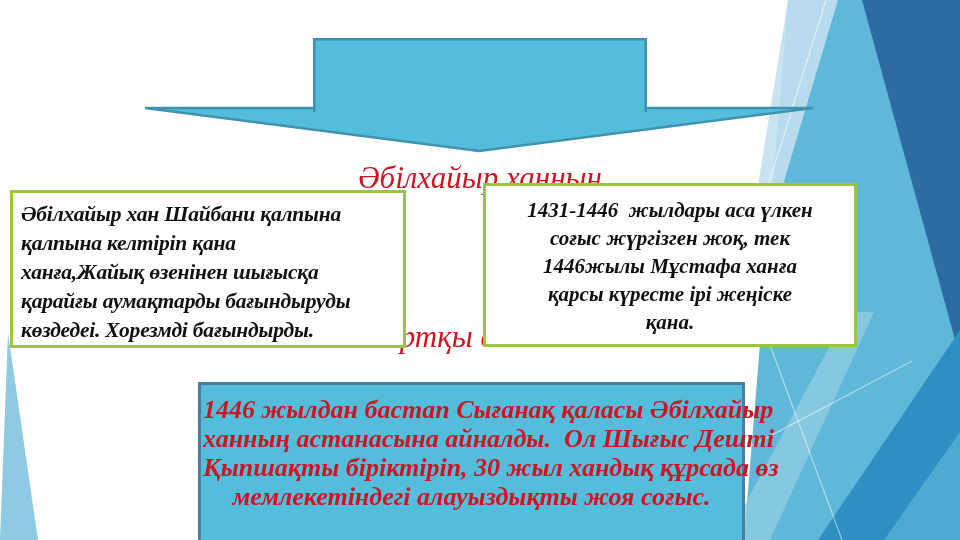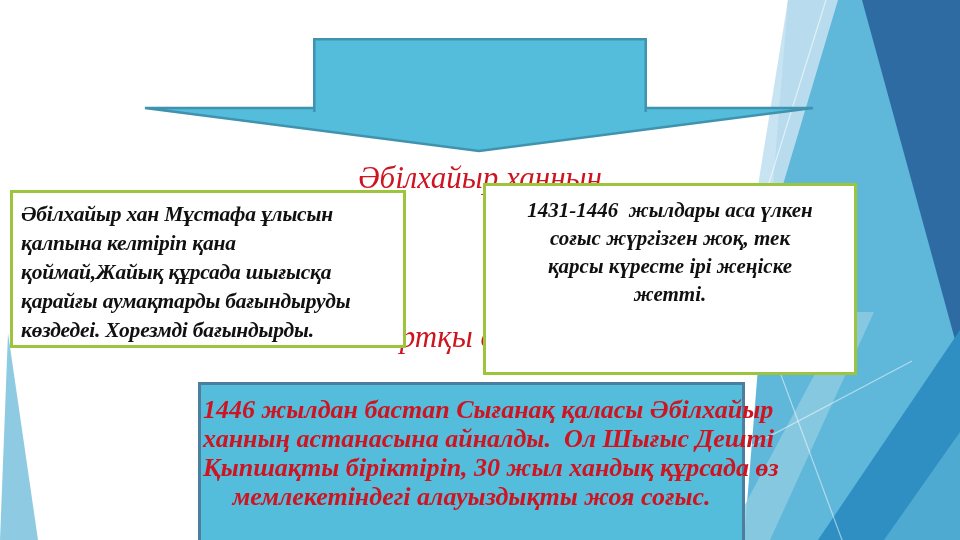--- a/index.html
+++ b/index.html
@@ -34,21 +34,21 @@
     font-weight:bold;font-style:italic;color:var(--black-text);
   }
   .textbox .line{white-space:pre;}
   .box-left{
     left:10px;top:190px;width:396px;height:158px;
     background:#ffffff;border:3px solid var(--green-border);
     padding:7px 8px;font-size:21.5px;line-height:29px;text-align:left;
     letter-spacing:-0.2px;
   }
   .box-right{
-    left:483px;top:183px;width:374px;height:192px;
+    left:483px;top:183px;width:374px;height:164px;
     background:#ffffff;border:3px solid var(--green-border);
     padding:10px 2px;font-size:21px;line-height:28px;text-align:center;
   }
   .box-bottom{
     left:198px;top:382px;width:547px;height:177px;
     background:var(--cyan-fill);border:3px solid var(--blue-border);
     padding:10px 2px;font-size:26px;line-height:29px;text-align:center;
     color:var(--red-text);
   }
 </style>
@@ -75,32 +75,33 @@
     <rect x="313" y="38" width="334" height="76" style="fill:var(--cyan-fill)"></rect>
     <path d="M314.3,112 L314.3,39.3 L645.7,39.3 L645.7,112" fill="none" style="stroke:var(--teal-border);stroke-width:2.5"></path>
   </svg>
 
   <div class="title-text">
     <div class="line">Әбілхайыр ханның</div>
     <div class="line">сыртқы саясаты</div>
   </div>
 
   <div class="textbox box-left">
-    <div class="line">Әбілхайыр хан Мұстафа ұлысын</div>
+    <div class="line">Әбілхайыр хан Шайбани қалпына</div>
     <div class="line">қалпына келтіріп қана</div>
-    <div class="line">қоймай,Жайық құрсада шығысқа</div>
+    <div class="line">ханға,Жайық өзенінен шығысқа</div>
     <div class="line">қарайғы аумақтарды бағындыруды</div>
     <div class="line">көздедеі. Хорезмді бағындырды.</div>
   </div>
 
   <div class="textbox box-right">
     <div class="line">1431-1446  жылдары аса үлкен</div>
     <div class="line">соғыс жүргізген жоқ, тек</div>
+    <div class="line">1446жылы Мұстафа ханға</div>
     <div class="line">қарсы күресте ірі жеңіске</div>
-    <div class="line">жетті.</div>
+    <div class="line">қана.</div>
   </div>
 
   <div class="textbox box-bottom">
     <div class="line">1446 жылдан бастап Сығанақ қаласы Әбілхайыр</div>
     <div class="line">ханның астанасына айналды.  Ол Шығыс Дешті</div>
     <div class="line">Қыпшақты біріктіріп, 30 жыл хандық құрсада өз</div>
     <div class="line">мемлекетіндегі алауыздықты жоя соғыс.</div>
   </div>
 
 </div>

